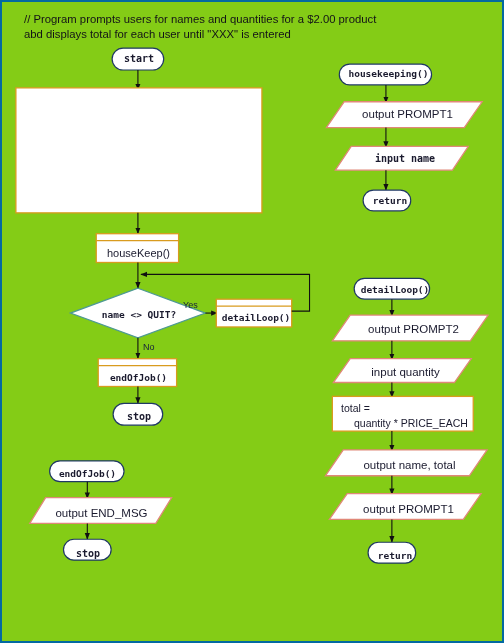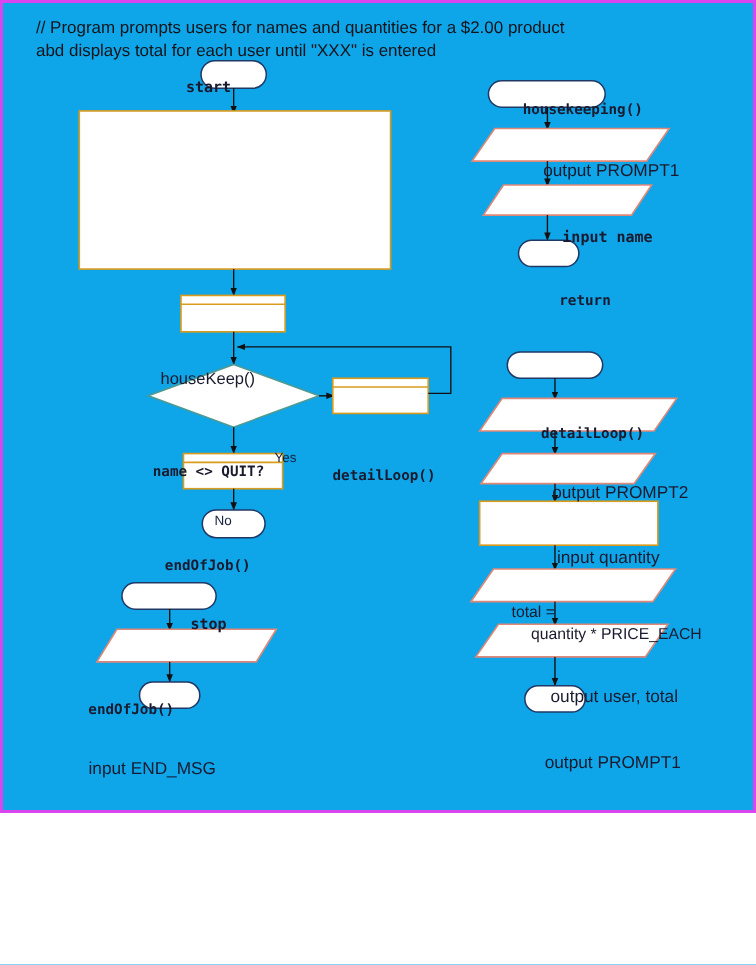--- a/index.html
+++ b/index.html
@@ -3,23 +3,23 @@
 <meta charset="utf-8">
 <style>
   html,body{margin:0;padding:0;background:#ffffff;}
   body{
     font-family:"Liberation Sans", sans-serif;
     -webkit-font-smoothing:antialiased;
   }
   #canvas{
     position:relative;
     width:504px;
-    height:542px;
-    background:#0ea5e9;
-    border:2px solid #d946ef;
+    height:643px;
+    background:#84cc16;
+    border:2px solid #0369a1;
     box-sizing:border-box;
     overflow:hidden;
   }
   #svg-layer{
     position:absolute;
     left:0; top:0;
     width:100%; height:100%;
     pointer-events:none;
   }
   .lbl{
@@ -213,25 +213,25 @@
 
   <div class="lbl mono" style="left:355px;top:278px;width:76px;height:21px;font-size:9.5px;">detailLoop()</div>
 
   <div class="lbl sans" style="left:333px;top:315px;width:157px;height:26px;font-size:11.5px;">output PROMPT2</div>
 
   <div class="lbl sans" style="left:334px;top:359px;width:139px;height:24px;font-size:11.5px;">input quantity</div>
 
   <div class="lbl sans" style="left:339px;top:399px;width:132px;height:15px;font-size:10.5px;justify-content:flex-start;">total =</div>
   <div class="lbl sans" style="left:336px;top:413px;width:138px;height:16px;font-size:10.5px;justify-content:flex-start;margin-left:16px;">quantity * PRICE_EACH</div>
 
-  <div class="lbl sans" style="left:326px;top:451px;width:163px;height:26px;font-size:11.5px;">output user, total</div>
+  <div class="lbl sans" style="left:326px;top:451px;width:163px;height:26px;font-size:11.5px;">output name, total</div>
 
   <div class="lbl sans" style="left:330px;top:495px;width:153px;height:26px;font-size:11.5px;">output PROMPT1</div>
 
   <div class="lbl mono" style="left:369px;top:544px;width:48px;height:21px;font-size:9.5px;">return</div>
 
   <div class="lbl mono" style="left:48px;top:462px;width:75px;height:21px;font-size:9.5px;">endOfJob()</div>
 
-  <div class="lbl sans" style="left:28px;top:499px;width:143px;height:26px;font-size:11.5px;">input END_MSG</div>
+  <div class="lbl sans" style="left:28px;top:499px;width:143px;height:26px;font-size:11.5px;">output END_MSG</div>
 
   <div class="lbl mono" style="left:62px;top:541px;width:48px;height:21px;font-size:10px;">stop</div>
 
 </div>
 
 </body></html>

